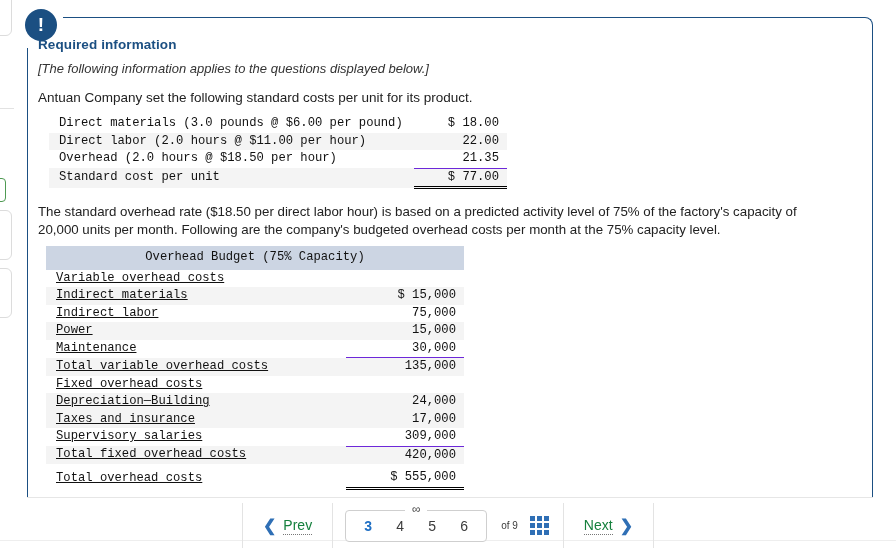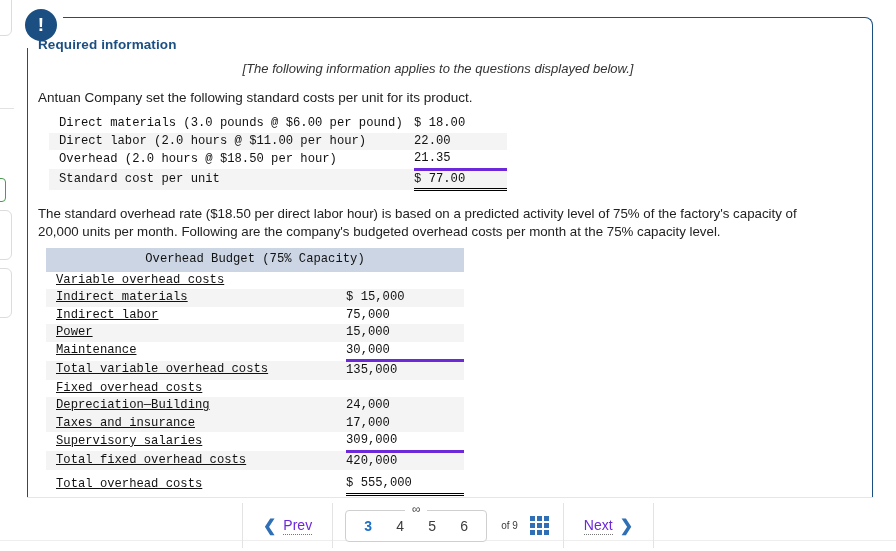--- a/index.html
+++ b/index.html
@@ -108,21 +108,20 @@
     font-size: 13.5px;
     font-weight: bold;
     color: #1b4f82;
     letter-spacing: 0.1px;
   }
   p.note {
     margin: 0 0 14px 0;
     font-size: 13px;
     font-style: italic;
     color: #333333;
-    text-align: center;
   }
   p.lead {
     margin: 0 0 10px 0;
     font-size: 13.5px;
     color: #222222;
   }
   p.body-para {
     margin: 14px 0 8px 0;
     font-size: 13.3px;
     line-height: 17.5px;
@@ -140,26 +139,26 @@
   table.fin td {
     padding: 1px 0;
     white-space: pre;
     line-height: 15.5px;
   }
   table.fin td.lbl {
     padding-left: 10px;
     padding-right: 10px;
   }
   table.fin td.val {
-    text-align: left;
+    text-align: right;
     padding-right: 8px;
   }
   tr.alt td { background: #f4f4f4; }
   tr.blank td { height: 5px; padding: 0; line-height: 5px; }
-  td.rule-top    { border-top: 3px solid #6d28d9; }
+  td.rule-top    { border-top: 1px solid #6d28d9; }
   td.rule-dbl    { border-bottom: 3px double #000000; }
 
   
   #std-cost-table { margin-left: 11px; }
   #std-cost-table td.lbl { width: 345px; }
   #std-cost-table td.val { width: 85px; }
 
   
   #overhead-table { margin-left: 8px; }
   #overhead-table td.lbl { width: 280px; text-decoration: underline; }
@@ -199,21 +198,21 @@
   .pgbtn {
     display: flex;
     align-items: center;
     gap: 7px;
     padding: 0 20px;
     cursor: pointer;
     user-select: none;
   }
   .pglabel {
     font-size: 14px;
-    color: #6d28d9;
+    color: #15803d;
     border-bottom: 1px dotted #777777;
     padding-bottom: 1px;
   }
   .chev {
     color: #2f6fb5;
     font-size: 16px;
     font-weight: bold;
     line-height: 1;
   }
   #page-select {

